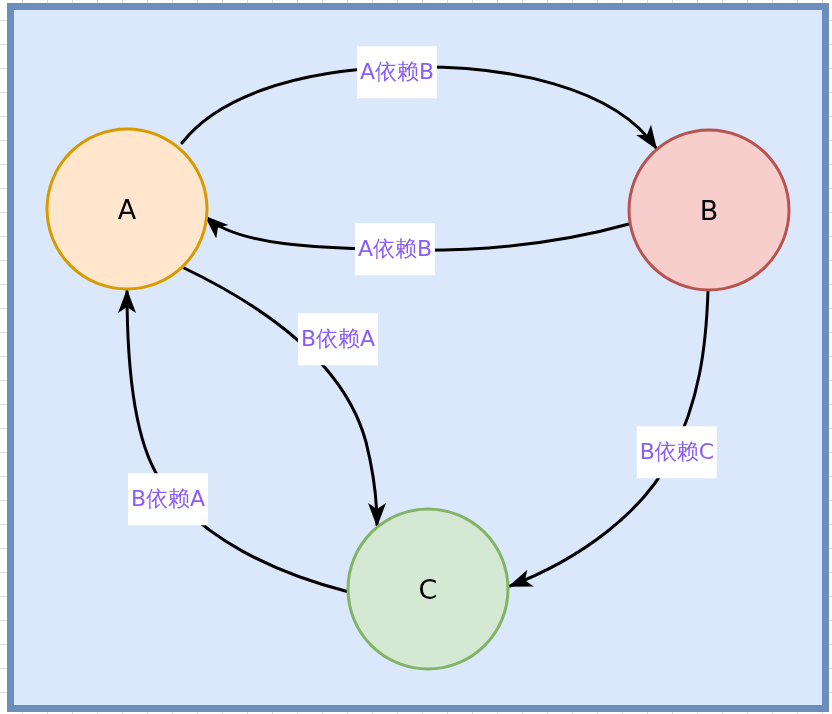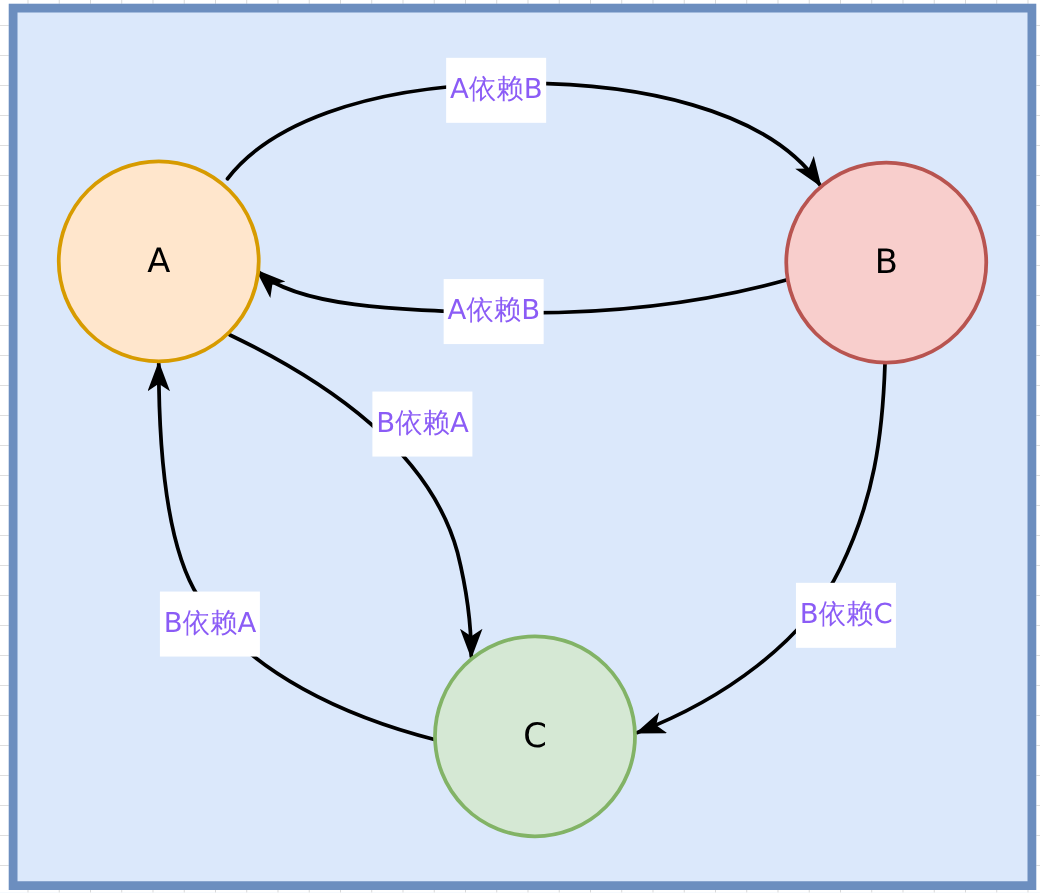--- a/index.html
+++ b/index.html
@@ -89,13 +89,13 @@
 </svg>
 
 <div class="node-label" style="left: 127px; top: 209px;">A</div>
 <div class="node-label" style="left: 709px; top: 210px;">B</div>
 <div class="node-label" style="left: 428px; top: 589px;">C</div>
 
 <div class="edge-label" style="left: 397px; top: 72px;">A依赖B</div>
 <div class="edge-label" style="left: 395px; top: 249px;">A依赖B</div>
 <div class="edge-label" style="left: 338px; top: 339px;">B依赖A</div>
 <div class="edge-label" style="left: 168px; top: 499px;">B依赖A</div>
-<div class="edge-label" style="left: 677px; top: 452px; margin-top: 40px;">B依赖C</div>
+<div class="edge-label" style="left: 677px; top: 452px;">B依赖C</div>
 
 </body></html>

